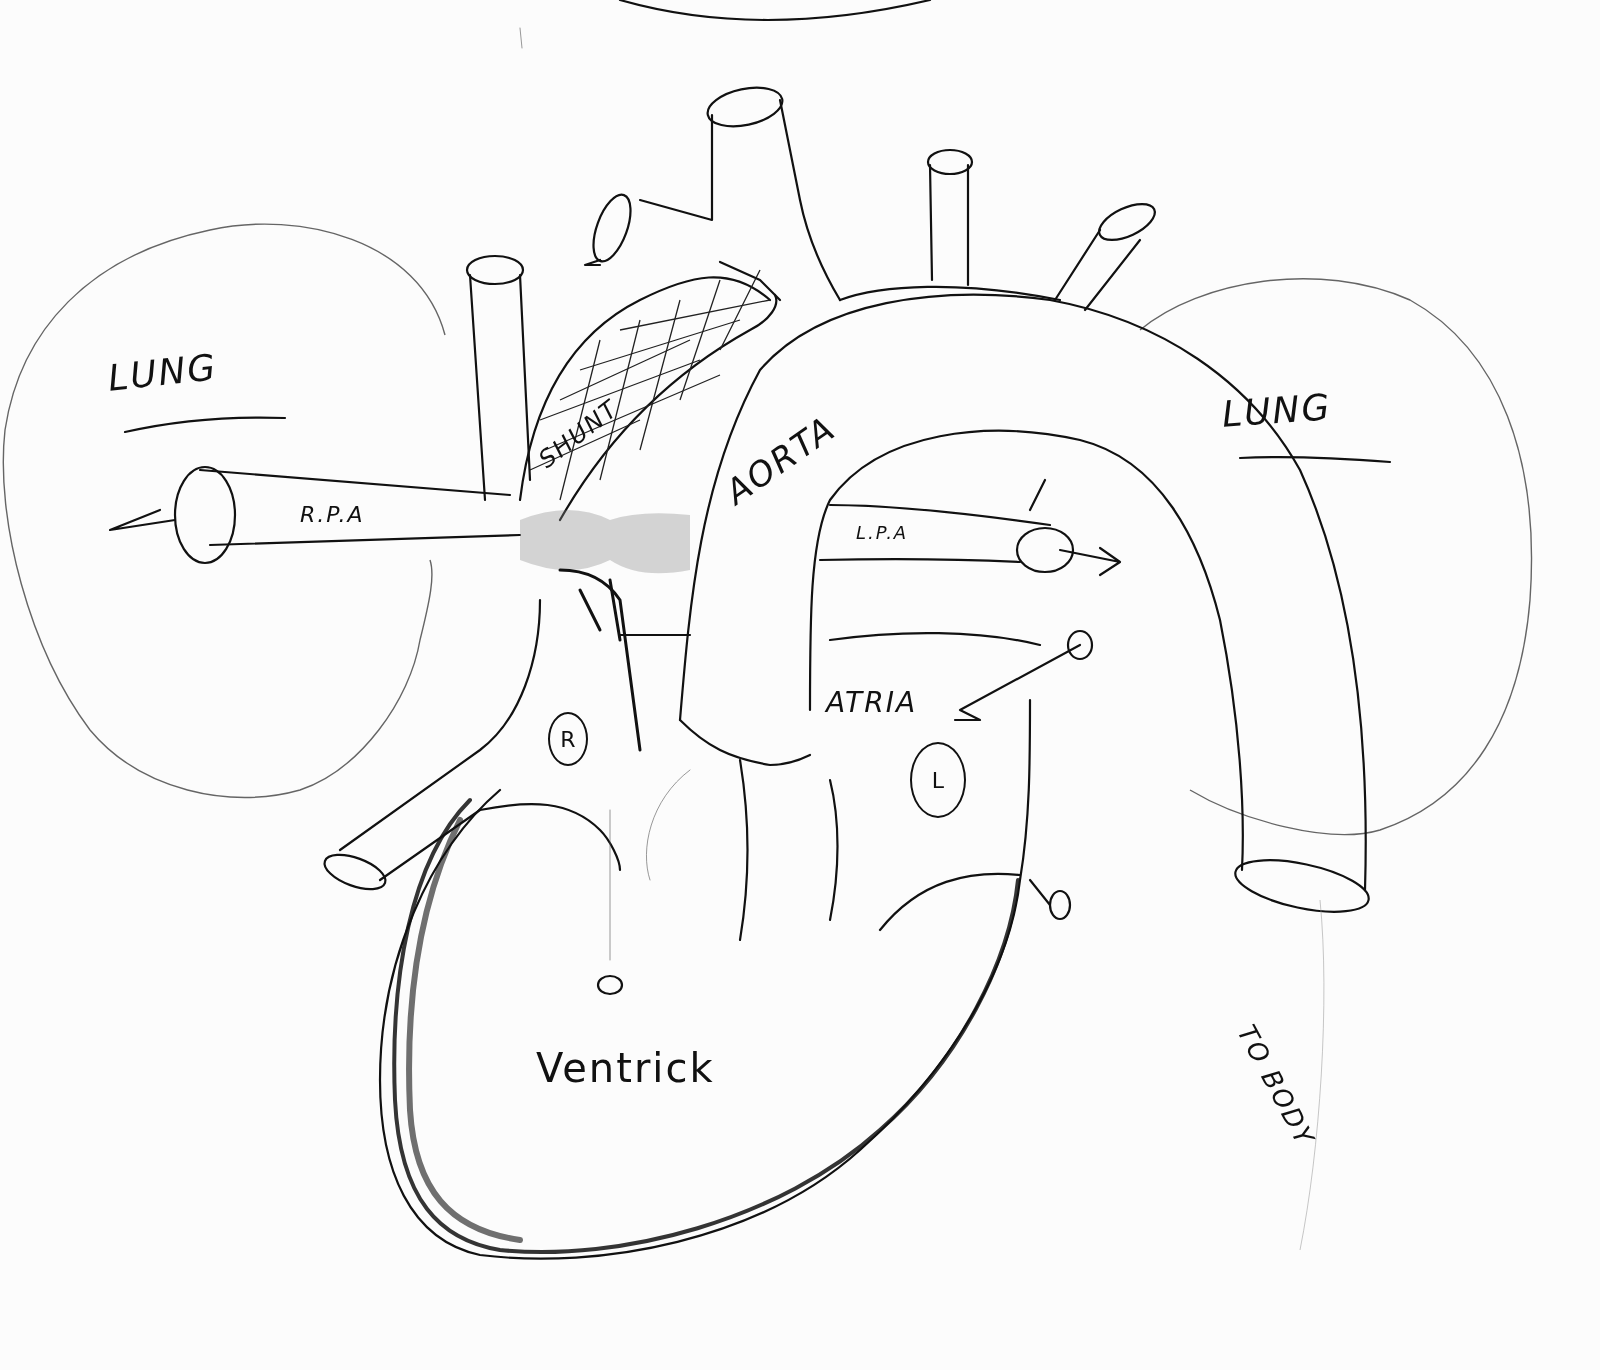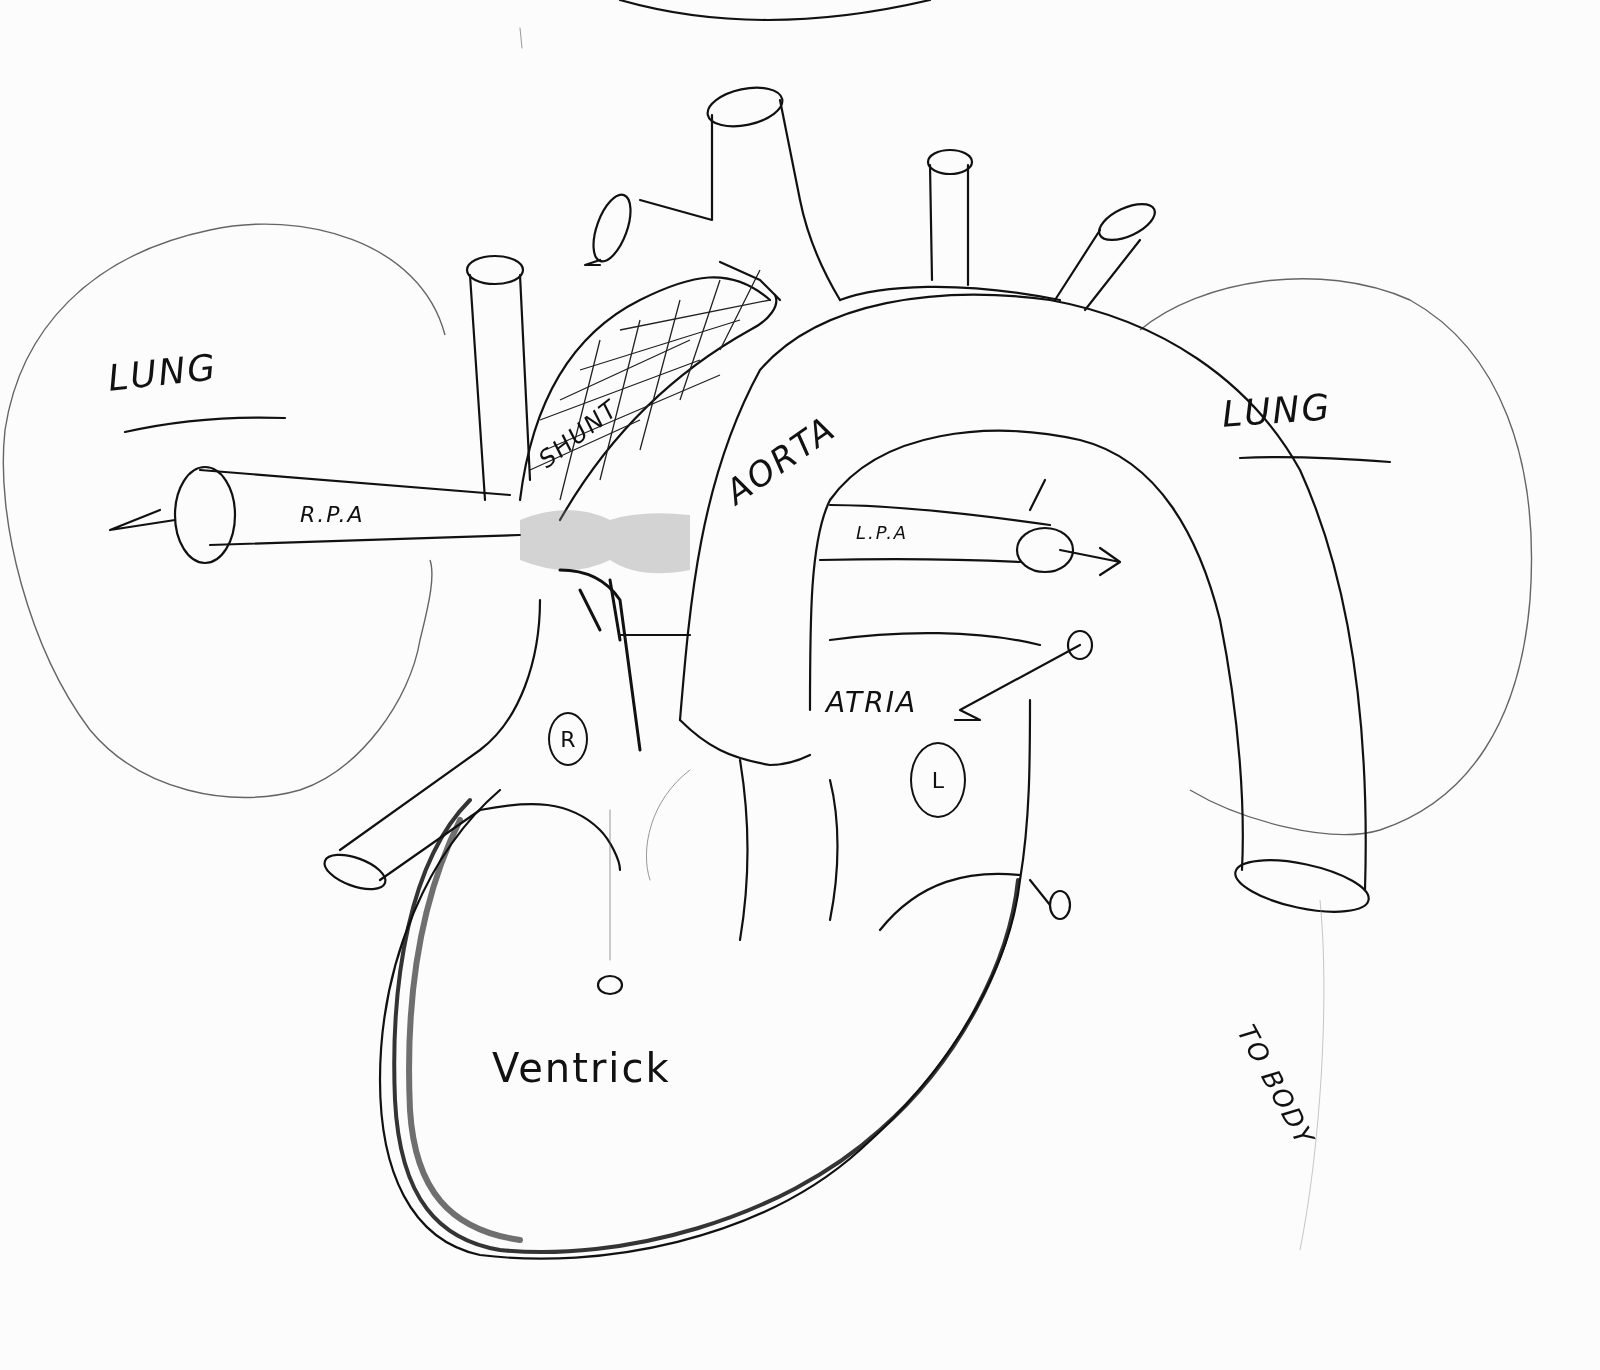--- a/index.html
+++ b/index.html
@@ -11,21 +11,21 @@
   .heavy { fill:none; stroke:#111; stroke-width:3; stroke-linecap:round; }
   .hatch { fill:none; stroke:#222; stroke-width:1.3; }
   .label { position:absolute; font-family:"DejaVu Sans", sans-serif; color:#111; font-style:italic; letter-spacing:2px; white-space:nowrap; }
   .lbl-lung-left { left:108px; top:352px; font-size:36px; transform:rotate(-6deg); }
   .lbl-lung-right { left:1222px; top:390px; font-size:36px; transform:rotate(-4deg); }
   .lbl-shunt { left:532px; top:420px; font-size:24px; transform:rotate(-38deg); }
   .lbl-aorta { left:718px; top:440px; font-size:34px; transform:rotate(-35deg); }
   .lbl-rpa { left:300px; top:502px; font-size:22px; }
   .lbl-lpa { left:856px; top:522px; font-size:18px; }
   .lbl-atria { left:826px; top:686px; font-size:28px; }
-  .lbl-ventricle { left:492px; top:1045px; font-size:40px; font-style:normal; }
+  .lbl-ventricle { left:536px; top:1045px; font-size:40px; font-style:normal; }
   .lbl-tobody { left:1258px; top:1020px; font-size:26px; transform:rotate(62deg); transform-origin:left top; }
   .lbl-circle { position:absolute; font-family:"DejaVu Sans", sans-serif; font-size:22px; color:#111; border:2px solid #111; border-radius:50%; display:flex; align-items:center; justify-content:center; }
   .r-circle { left:548px; top:712px; width:36px; height:50px; }
   .l-circle { left:910px; top:742px; width:52px; height:72px; }
 </style>
 </head>
 <body>
 
 <div class="canvas">
   <svg width="1600" height="1370" viewBox="0 0 1600 1370">

